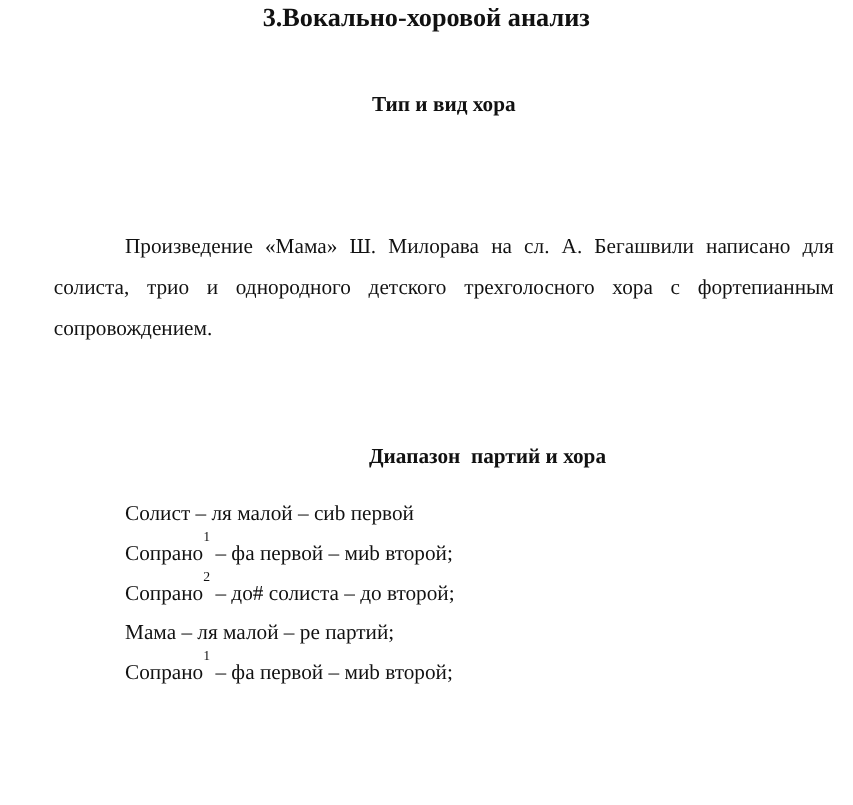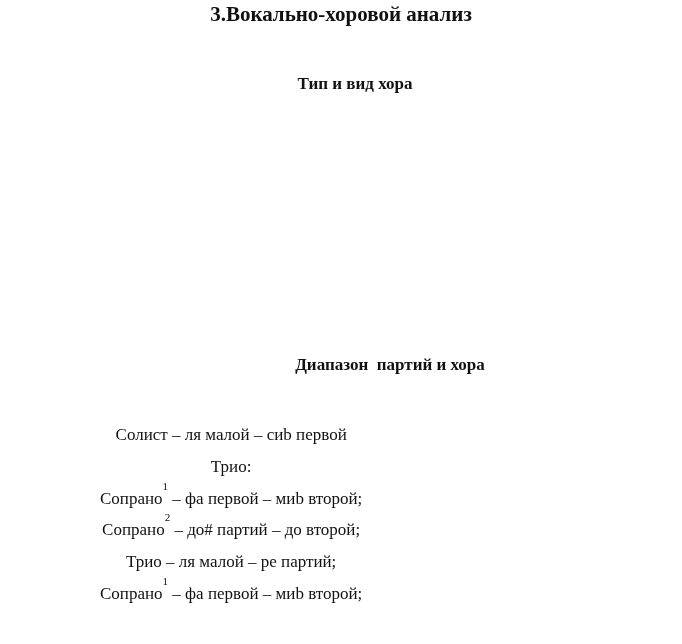--- a/index.html
+++ b/index.html
@@ -53,46 +53,49 @@
       display: block;
       text-align: justify;
       text-align-last: justify;
       white-space: nowrap;
     }
     .para .line.first { padding-left: 57px; }
     .para .line.last { text-align-last: left; }
     .list {
       position: absolute;
       left: 100px;
-      top: 419px;
+      top: 395px;
       font-size: 17px;
       line-height: 31.8px;
-      text-align: center;
     }
     .list .item { display: block; white-space: nowrap; }
     .list sup {
       font-size: 11px;
       vertical-align: top;
       position: relative;
       top: -2px;
       line-height: 1;
     }
   </style>
 </head>
 <body>
 
 <div class="page">
   <div class="h1">3.Вокально-хоровой анализ</div>
 
   <div class="h2 type">Тип и вид хора</div>
 
+  <div class="para">
+    <span class="line first">Произведение «Мама» Ш. Милорава на сл. А. Бегашвили написано для</span>
+    <span class="line">солиста, трио и однородного детского трехголосного хора с фортепианным</span>
+    <span class="line last">сопровождением.</span>
+  </div>
 
   <div class="h2 range">Диапазон  партий и хора</div>
 
   <div class="list">
     <span class="item"><span>Солист</span><sup></sup><span> – ля малой – сиb первой</span></span>
-    <span class="item"><span>Трио:</span><sup></sup><span></span></span>
     <span class="item"><span>Сопрано</span><sup>1</sup><span> – фа первой – миb второй;</span></span>
-    <span class="item"><span>Сопрано</span><sup>2</sup><span> – до# партий – до второй;</span></span>
-    <span class="item"><span>Трио</span><sup></sup><span> – ля малой – ре партий;</span></span>
+    <span class="item"><span>Сопрано</span><sup>2</sup><span> – до# солиста – до второй;</span></span>
+    <span class="item"><span>Мама</span><sup></sup><span> – ля малой – ре партий;</span></span>
     <span class="item"><span>Сопрано</span><sup>1</sup><span> – фа первой – миb второй;</span></span>
   </div>
 </div>
 
 </body></html>

